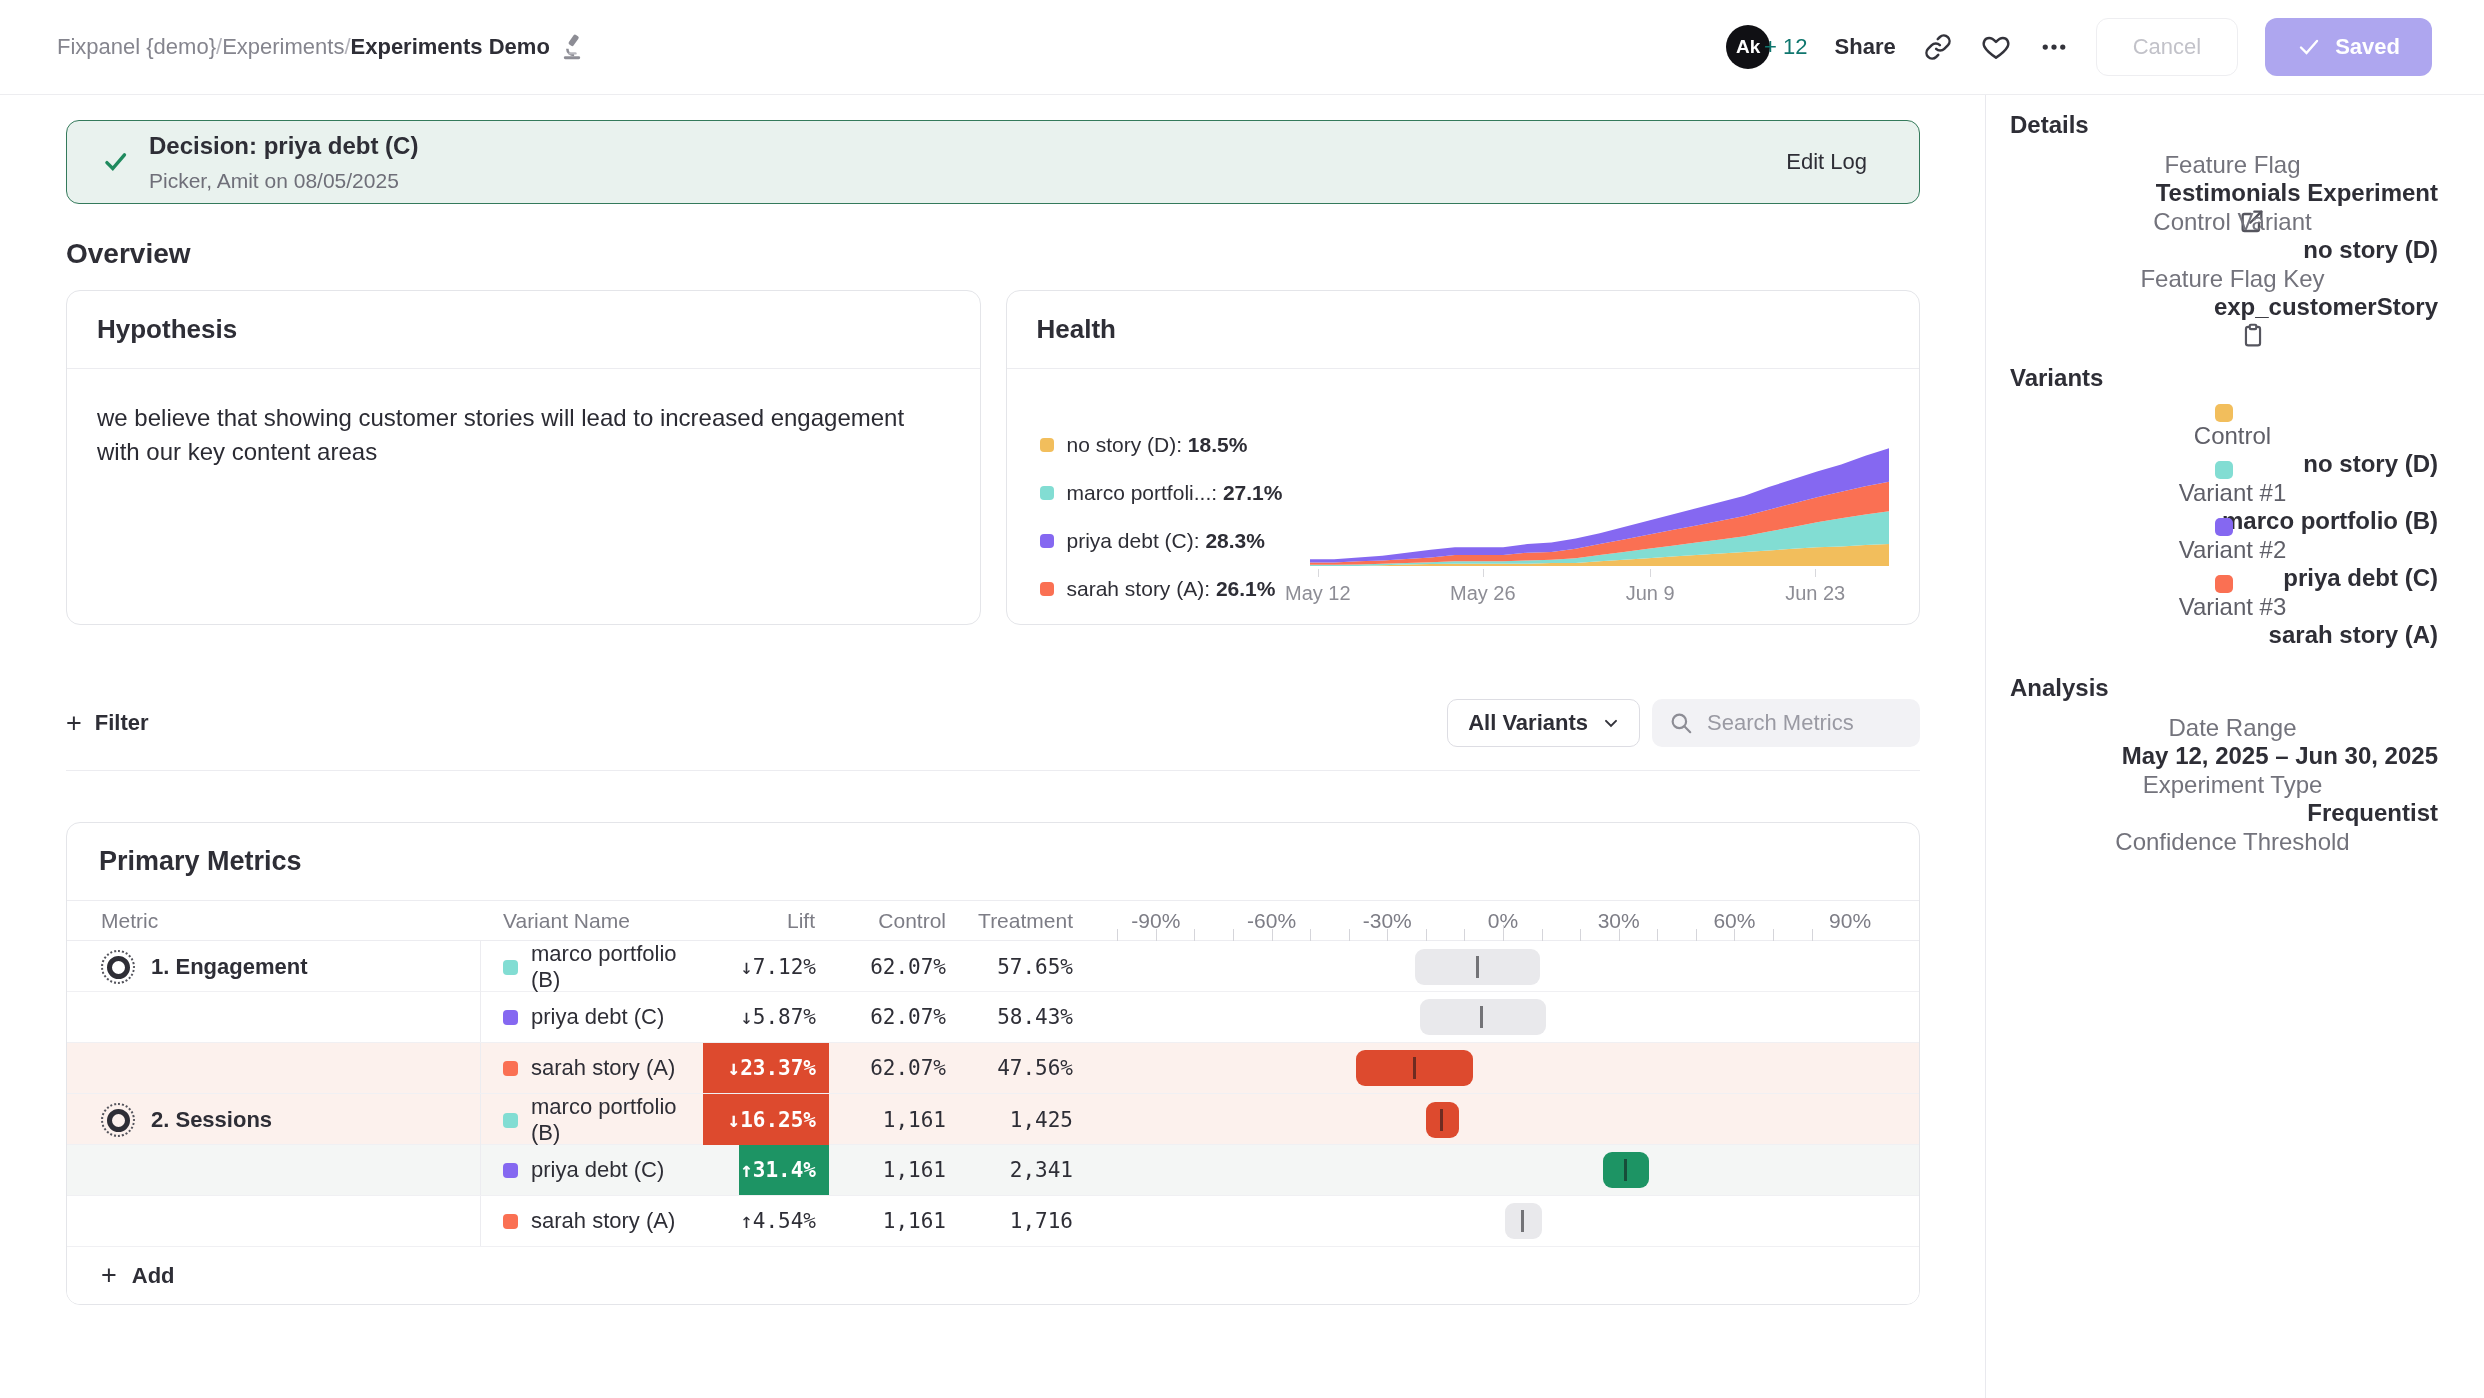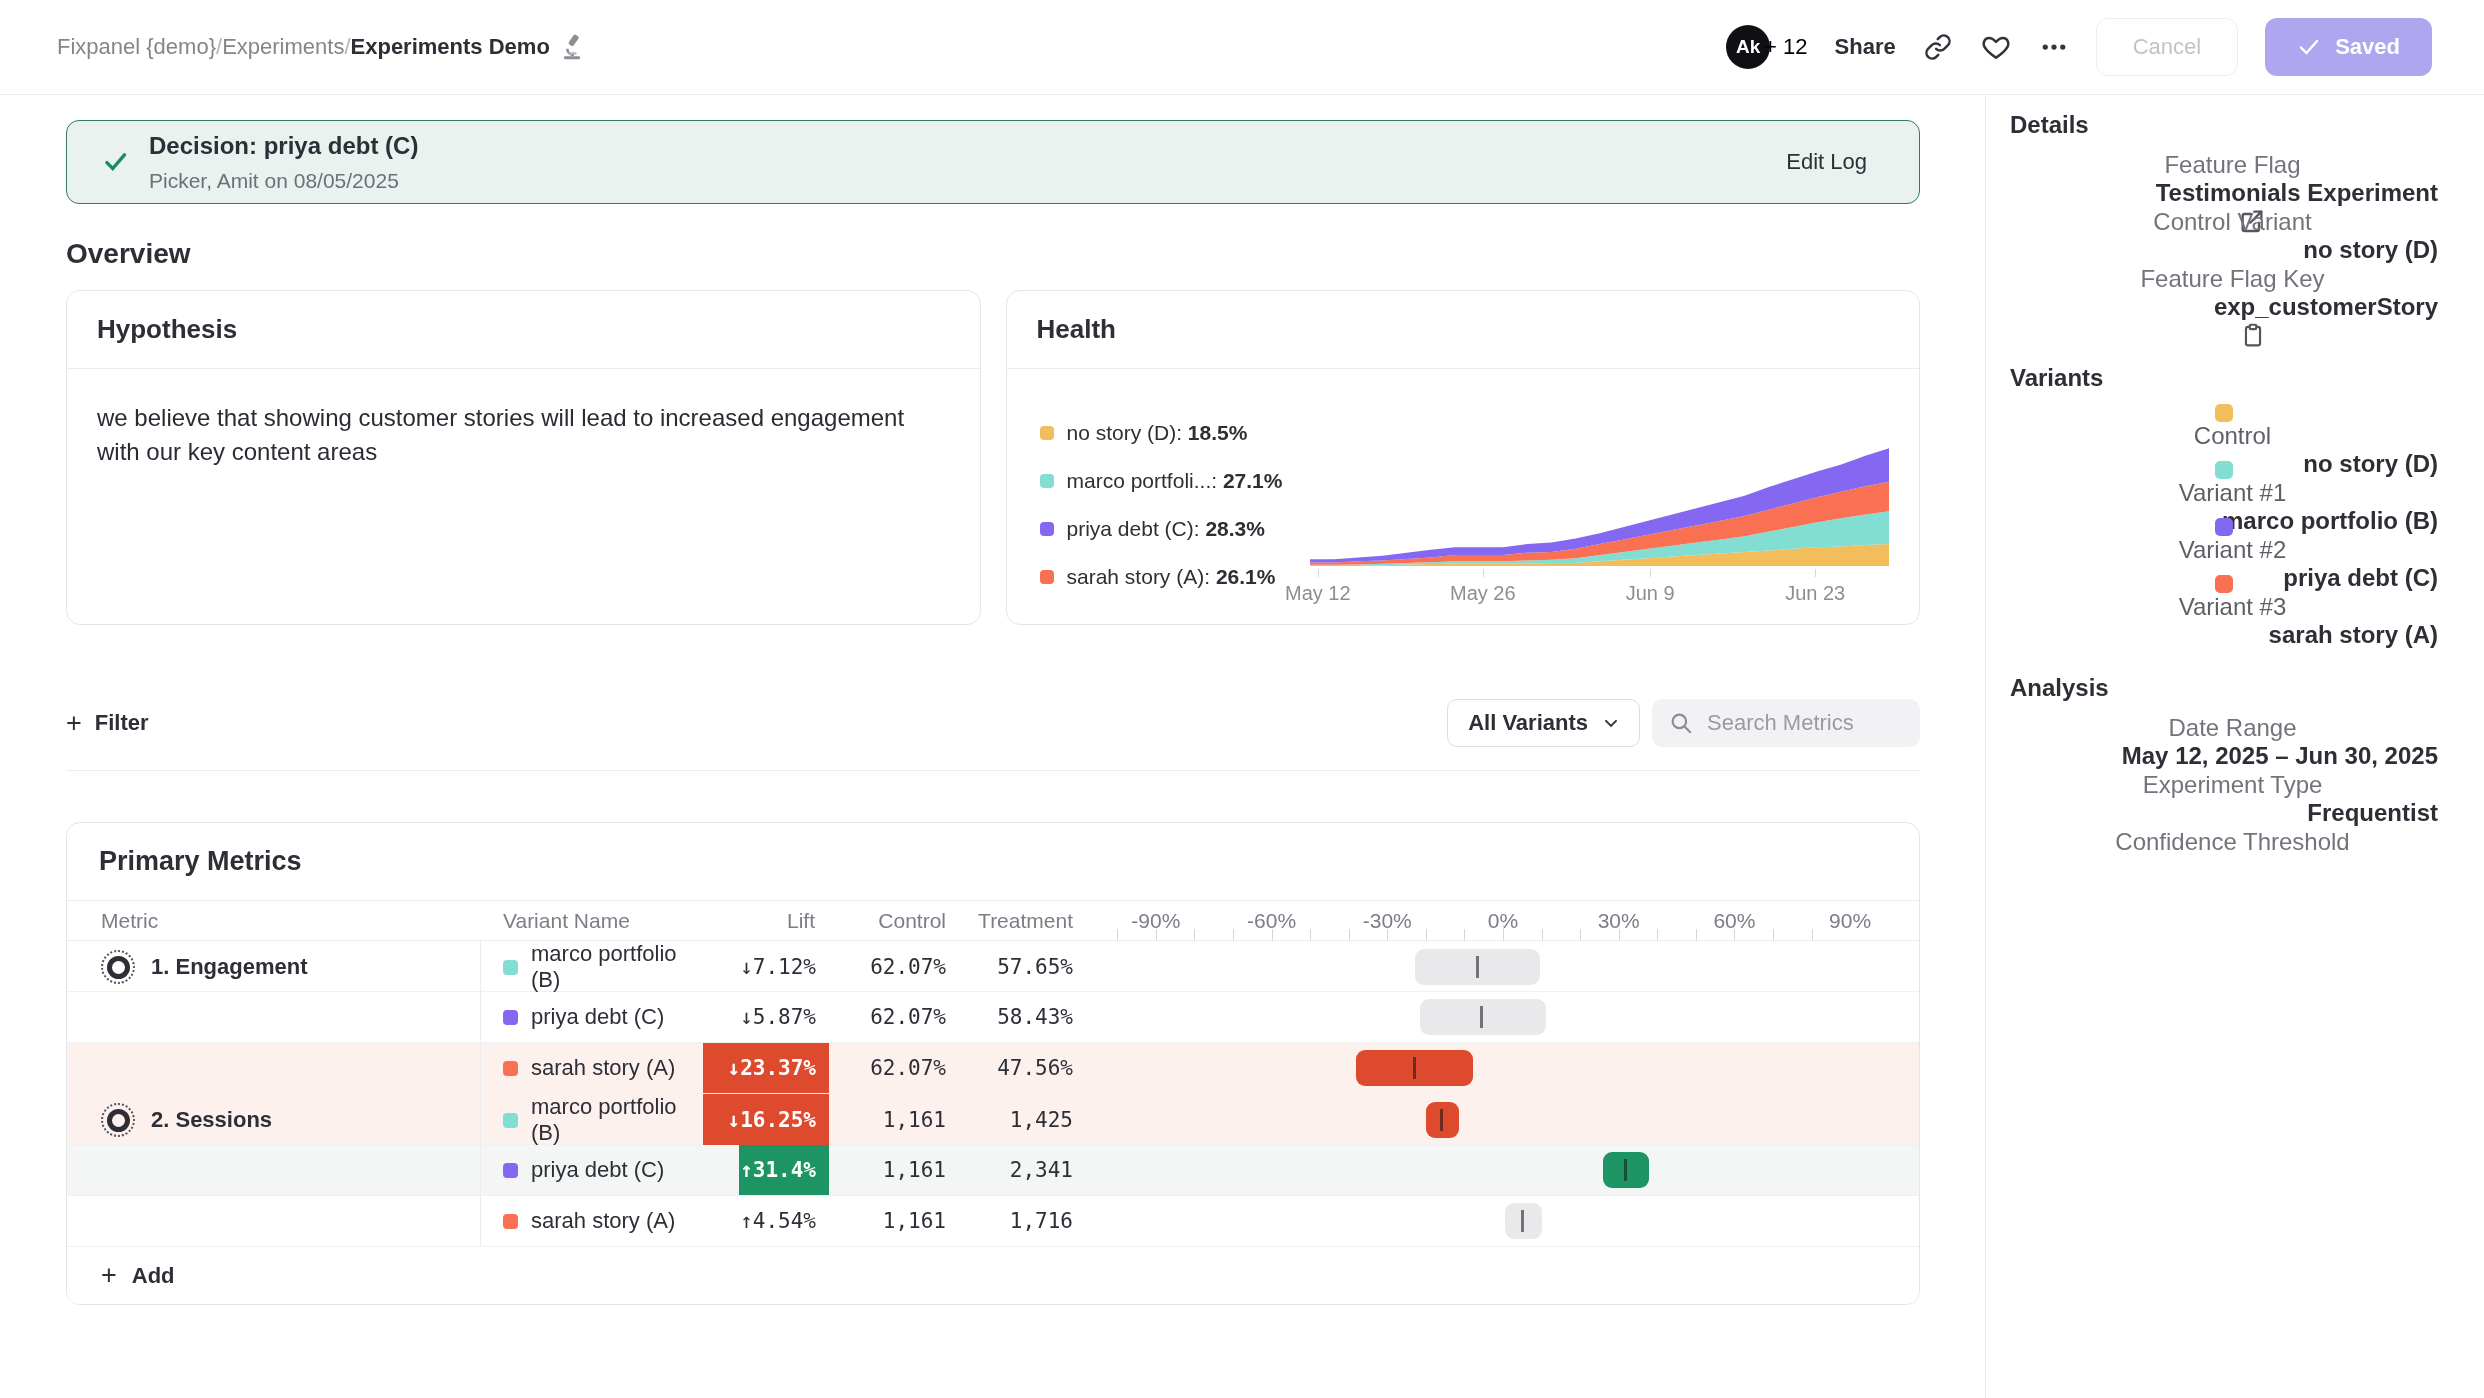--- a/index.html
+++ b/index.html
@@ -9,21 +9,21 @@
   
   .topnav { height:95px; border-bottom:1px solid #ededf0; display:flex; align-items:center;
     padding:0 52px 0 57px; }
   .breadcrumb { display:flex; align-items:center; font-size:22px; color:#85858e; }
   .crumb { cursor:pointer; }
   .crumb.current { color:#2e2e36; font-weight:600; display:flex; align-items:center; gap:10px; }
   .crumb-sep { color:#b4b4bb; }
   .nav-right { margin-left:auto; display:flex; align-items:center; gap:27px; }
   .avatar { width:44px; height:44px; border-radius:50%; background:#101014; color:#fff;
     font-weight:700; font-size:19px; display:flex; align-items:center; justify-content:center; }
-  .avatar-extra { font-size:22px; color:#000000; margin-left:-16px; }
+  .avatar-extra { font-size:22px; color:#0f766e; margin-left:-16px; }
   .share-btn { font-size:22px; font-weight:600; cursor:pointer; }
   .icon-btn { display:flex; align-items:center; justify-content:center; cursor:pointer; }
   .cancel-btn { height:58px; padding:0 36px; border:1px solid #eeeef1; border-radius:12px;
     background:#fff; color:#c2c2c9; font-size:22px; display:flex; align-items:center; }
   .saved-btn { height:58px; padding:0 32px; border:none; border-radius:12px; background:#aea6ef;
     color:#fff; font-size:22px; font-weight:600; display:flex; align-items:center; gap:14px; }
 
   
   .layout { display:flex; height:1303px; }
   .main { width:1985px; padding:25px 65px 0 66px; }
@@ -40,21 +40,21 @@
   h2.section-h { margin-top:34px; font-size:28px; font-weight:700; }
 
   
   .cards-row { display:flex; gap:25px; margin-top:20px; }
   .card { flex:1; border:1px solid #e4e5e9; border-radius:14px; background:#fff; height:335px; }
   .card-h { padding:0 30px; height:78px; display:flex; align-items:center;
     border-bottom:1px solid #ececf0; font-size:26px; font-weight:700; }
   .hyp-body { padding:32px 60px 0 30px; font-size:24px; line-height:1.42; color:#2b2b33; }
 
   .health-content { display:flex; padding:20px 26px 0 33px; height:256px; }
-  .health-legend { width:262px; padding-top:20px; display:flex; flex-direction:column; }
+  .health-legend { width:262px; padding-top:20px; display:flex; flex-direction:column;justify-content:center; }
   .legend-item { height:48px; display:flex; align-items:center; gap:13px; font-size:21px; }
   .legend-sw { width:14px; height:14px; border-radius:4px; flex:none; }
   .legend-item b { font-weight:700; }
   .health-chart { flex:1; position:relative; }
   .health-chart svg { position:absolute; left:8px; right:4px; bottom:58px; height:126px; width:calc(100% - 12px); }
   .hx-label { position:absolute; bottom:20px; transform:translateX(-50%); font-size:20px; color:#8d8d95; white-space:nowrap; }
   .hx-tick { position:absolute; bottom:48px; width:1px; height:8px; background:#d8d8dc; }
 
   
   .filter-row { margin-top:74px; display:flex; align-items:center; height:48px; }

